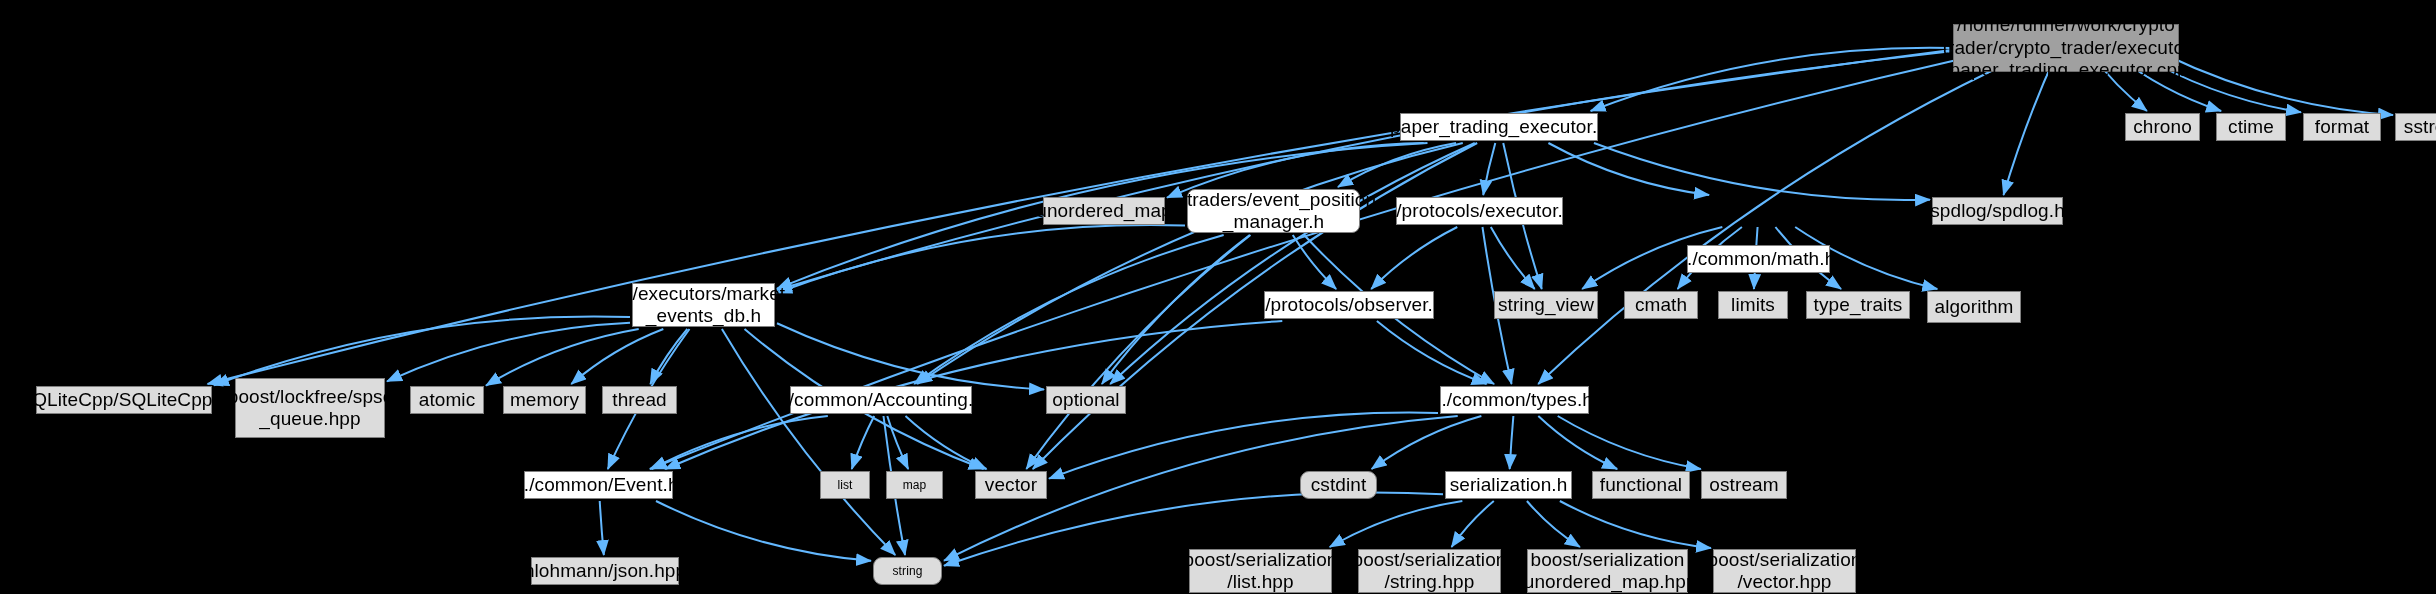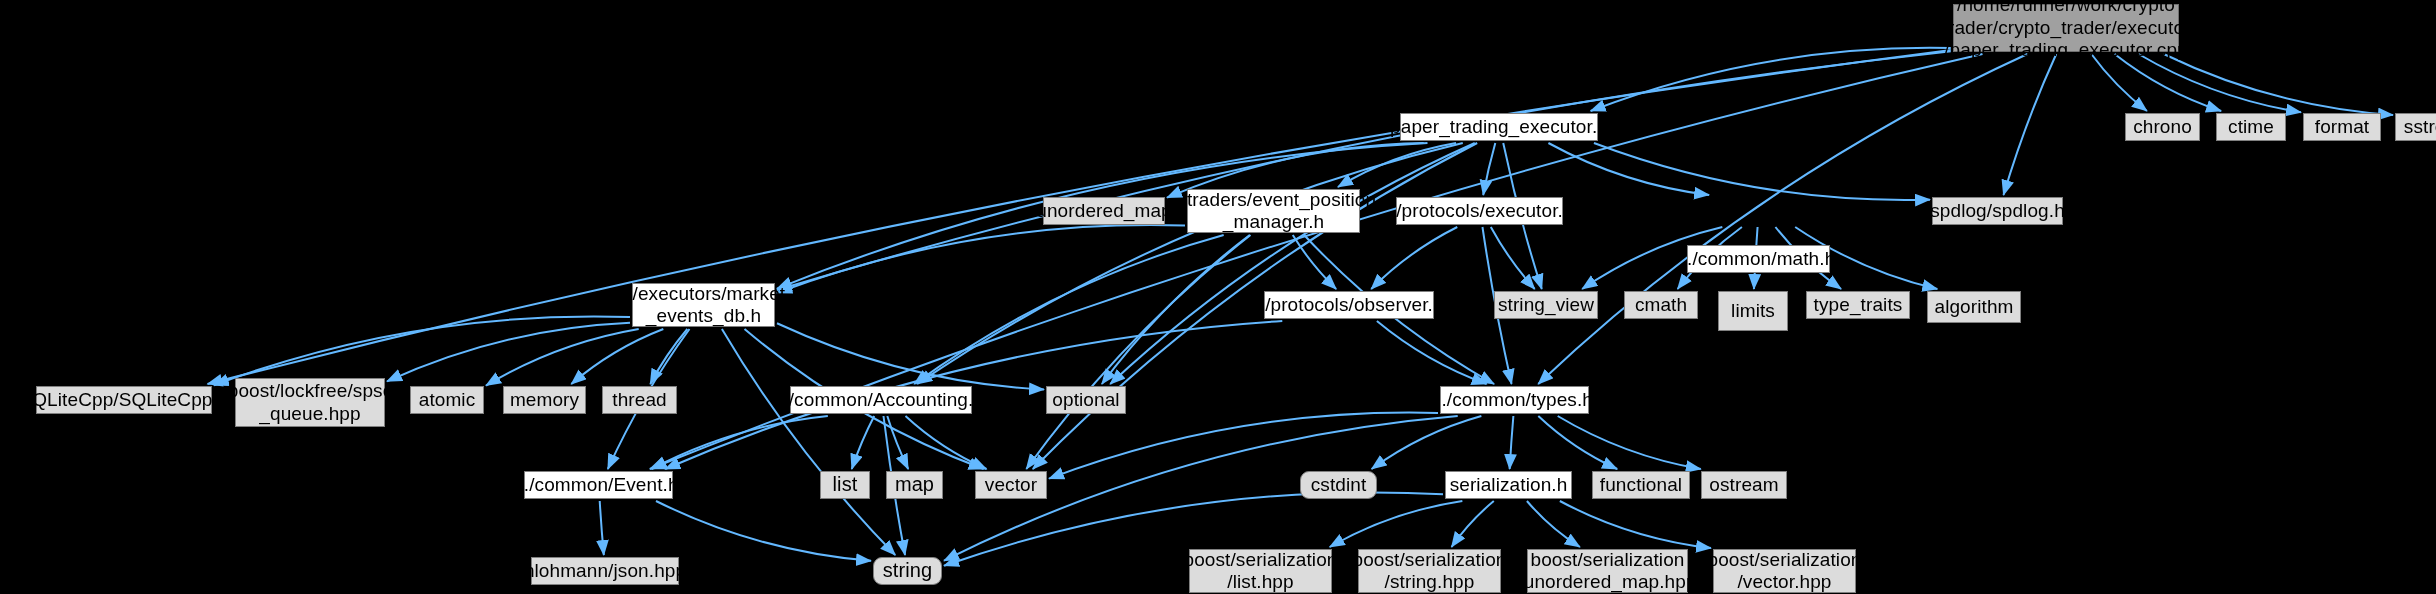--- a/index.html
+++ b/index.html
@@ -33,22 +33,22 @@
     color: #000000;
     font-size: 19px;
     line-height: 1.18;
     letter-spacing: 0.1px;
     white-space: pre-line;
     padding: 0 6px;
     z-index: 5;
   }
   .node.sys   { background: #dcdcdc; }
   .node.local { background: #ffffff; }
-  .node.root  { background: #a0a0a0; border-color: #707070; }
-  .node.small { font-size: 20px; }
+  .node.root  { background: #a0a0a0; border-color: #707070; margin-top: 20px; }
+  .node.small { font-size: 12px; }
 </style>
 </head>
 <body>
 
 <div id="graph">
   <svg id="edges" viewBox="0 0 2436 594" xmlns="http://www.w3.org/2000/svg">
     <defs>
       <marker id="arrow" markerWidth="9" markerHeight="9" refX="7.5" refY="3.2" orient="auto" markerUnits="strokeWidth">
         <path d="M0,0 L8,3.2 L0,6.4 z" fill="#63b8ff"></path>
       </marker>
@@ -122,35 +122,35 @@
   <div id="node-layer">
       <div class="node root" style="left: 1953px; top: 4px; width: 226px; height: 48px;">/home/runner/work/crypto
 _trader/crypto_trader/executors
 /paper_trading_executor.cpp</div>
       <div class="node sys" style="left: 2125px; top: 113px; width: 75px; height: 28px;">chrono</div>
       <div class="node sys" style="left: 2216px; top: 113px; width: 70px; height: 28px;">ctime</div>
       <div class="node sys" style="left: 2303px; top: 113px; width: 78px; height: 28px;">format</div>
       <div class="node sys" style="left: 2395px; top: 113px; width: 86px; height: 28px;">sstream</div>
       <div class="node local" style="left: 1400px; top: 113px; width: 198px; height: 28px;">paper_trading_executor.h</div>
       <div class="node sys" style="left: 1043px; top: 197px; width: 122px; height: 28px;">unordered_map</div>
-      <div class="node local" style="left: 1187px; top: 189px; width: 173px; height: 44px;">../traders/event_position
+      <div class="node local" style="left: 1187px; top: 189px; width: 173px; height: 44px; border-radius: 8px;">../traders/event_position
 _manager.h</div>
       <div class="node local" style="left: 1396px; top: 197px; width: 167px; height: 28px;">../protocols/executor.h</div>
       <div class="node local" style="left: 1687px; top: 197px; width: 143px; height: 28px; margin-top: 48px;">../common/math.h</div>
       <div class="node sys" style="left: 1932px; top: 197px; width: 131px; height: 28px;">spdlog/spdlog.h</div>
       <div class="node local" style="left: 632px; top: 283px; width: 143px; height: 44px;">../executors/market
 _events_db.h</div>
       <div class="node local" style="left: 1264px; top: 291px; width: 170px; height: 28px;">../protocols/observer.h</div>
       <div class="node sys" style="left: 1494px; top: 291px; width: 104px; height: 28px;">string_view</div>
       <div class="node sys" style="left: 1624px; top: 291px; width: 74px; height: 28px;">cmath</div>
-      <div class="node sys" style="left: 1718px; top: 291px; width: 70px; height: 40px;">limits</div>
+      <div class="node sys" style="left: 1718px; top: 291px; width: 70px; height: 28px;">limits</div>
       <div class="node sys" style="left: 1806px; top: 291px; width: 104px; height: 28px;">type_traits</div>
       <div class="node sys" style="left: 1927px; top: 291px; width: 94px; height: 32px;">algorithm</div>
       <div class="node sys" style="left: 36px; top: 386px; width: 176px; height: 28px;">SQLiteCpp/SQLiteCpp.h</div>
-      <div class="node sys" style="left: 235px; top: 378px; width: 150px; height: 49px;">boost/lockfree/spsc
+      <div class="node sys" style="left: 235px; top: 378px; width: 150px; height: 60px;">boost/lockfree/spsc
 _queue.hpp</div>
       <div class="node sys" style="left: 410px; top: 386px; width: 74px; height: 28px; text-align: center;">atomic</div>
       <div class="node sys" style="left: 503px; top: 386px; width: 83px; height: 28px;">memory</div>
       <div class="node sys" style="left: 602px; top: 386px; width: 75px; height: 28px;">thread</div>
       <div class="node local" style="left: 790px; top: 386px; width: 182px; height: 28px;">../common/Accounting.h</div>
       <div class="node sys" style="left: 1046px; top: 386px; width: 80px; height: 28px;">optional</div>
       <div class="node local" style="left: 1440px; top: 386px; width: 149px; height: 28px;">../common/types.h</div>
       <div class="node local" style="left: 524px; top: 471px; width: 149px; height: 28px;">../common/Event.h</div>
       <div class="node sys small" style="left: 820px; top: 471px; width: 50px; height: 28px;">list</div>
       <div class="node sys small" style="left: 886px; top: 471px; width: 57px; height: 28px;">map</div>

